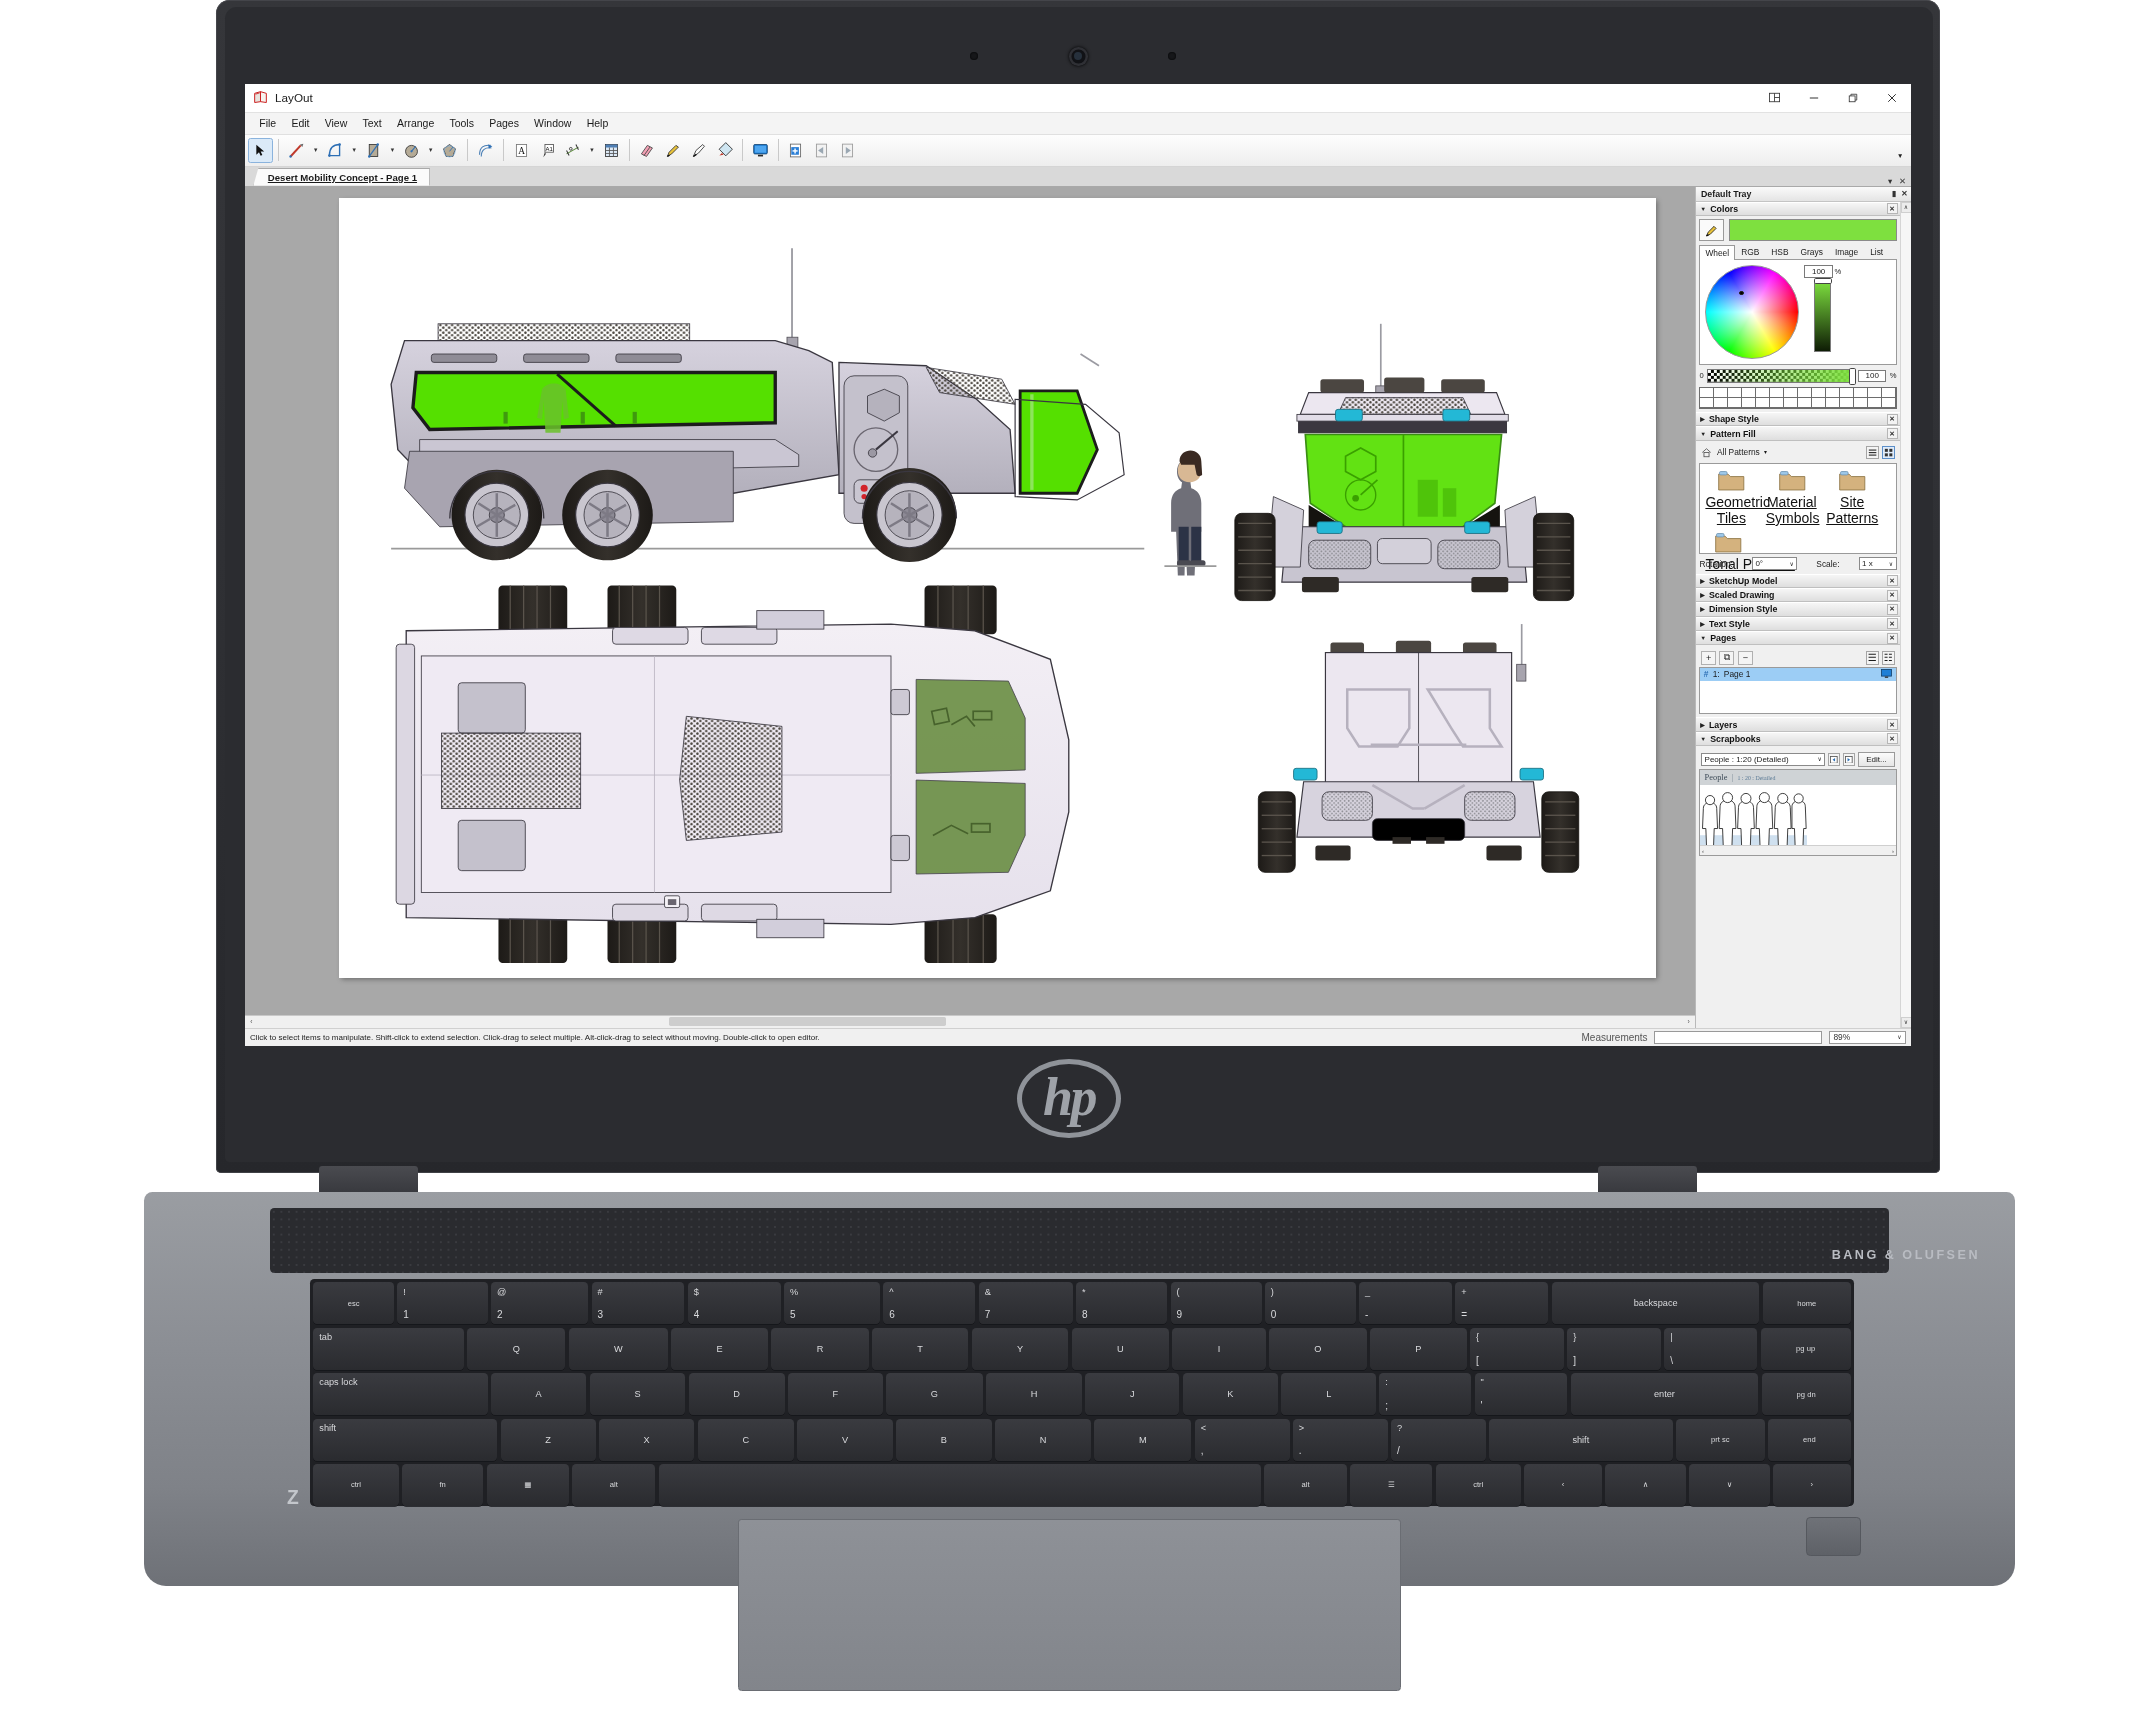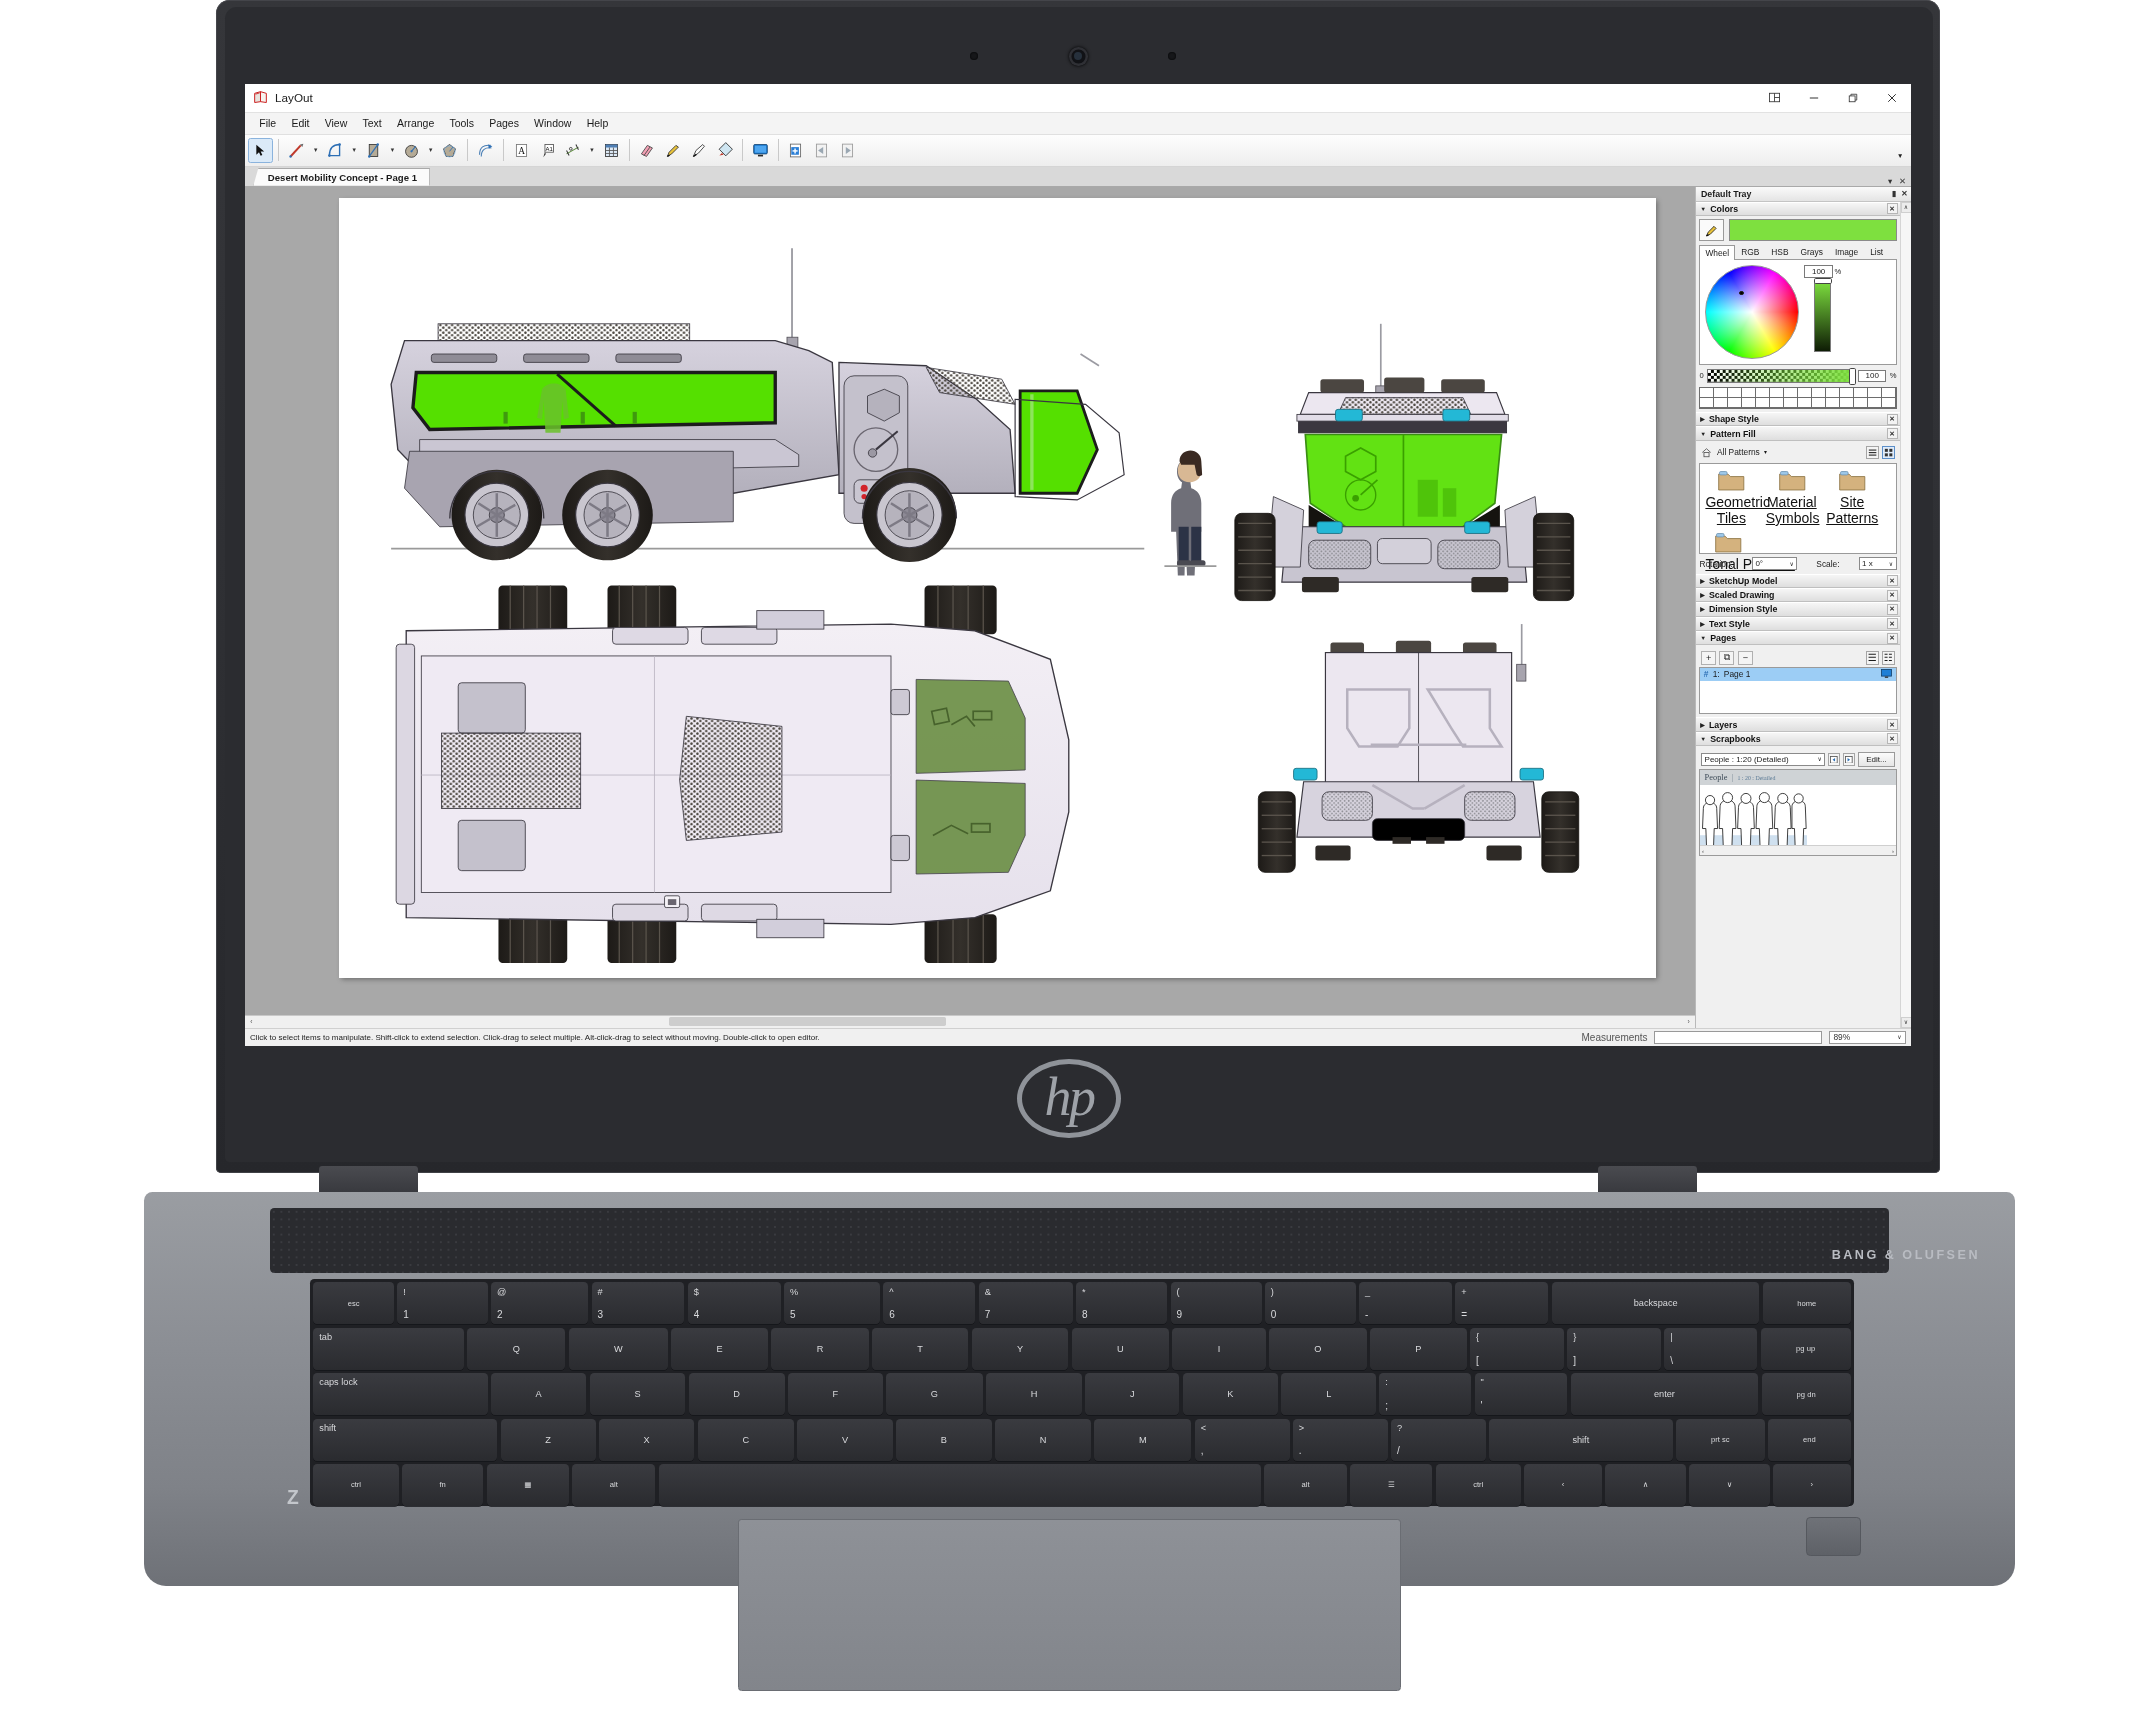--- a/index.html
+++ b/index.html
@@ -42,21 +42,21 @@
   }
 
   .hp-logo {
     position: absolute; left: 1017px; top: 1059px; width: 104px; height: 79px;
     border-radius: 50%;
     border: 5.9px solid #8f9399;
     display: flex; align-items: center; justify-content: center;
   }
   .hp-logo span {
     font-family: "Liberation Serif", serif;
-    font-style: italic; font-weight: 400;
+    font-style: italic; font-weight: 700;
     font-size: 54px; letter-spacing: -2.5px; color: #9ea2a8;
     transform: translateY(-1.7px);
   }
 
   
   .hinge-l, .hinge-r {
     position: absolute; top: 1166px; width: 99px; height: 39px;
     background: linear-gradient(180deg,#4a4b50,#303136); border-radius: 3.4px;
   }
   .hinge-l { left: 319px; }
@@ -158,20 +158,21 @@
   .tabstrip {
     height: 20px; background: #d9d9d9; display: flex; align-items: flex-end;
     border-bottom: 0.8px solid #a9a9a9; position: relative;
   }
   .doc-tab {
     height: 17.6px; background: #fbfbfb; border: 0.8px solid #a9a9a9; border-bottom: none;
     padding: 0 11.7px 0 13.4px; display: flex; align-items: center;
     font-size: 9.6px; font-weight: 700; color: #1a1a1a;
     border-radius: 0; margin-left: 8.4px;
     clip-path: polygon(5px 0, 100% 0, 100% 100%, 0 100%);
+    text-decoration: underline;
   }
   .tab-tools { margin-left:auto; display:flex; align-items:center; gap:6.7px; padding-right:5px;
                font-size:8.4px; color:#333; }
 
   .workspace { flex: 1; display: flex; min-height: 0; }
 
   .canvas-wrap { flex: 1; position: relative; background: #a8a8a8; overflow: hidden; }
   .paper {
     position: absolute; left: 94px; top: 11.7px; width: 1317px; height: 780px;
     background: #ffffff; box-shadow: 1.7px 1.7px 5px rgba(0,0,0,.35);

